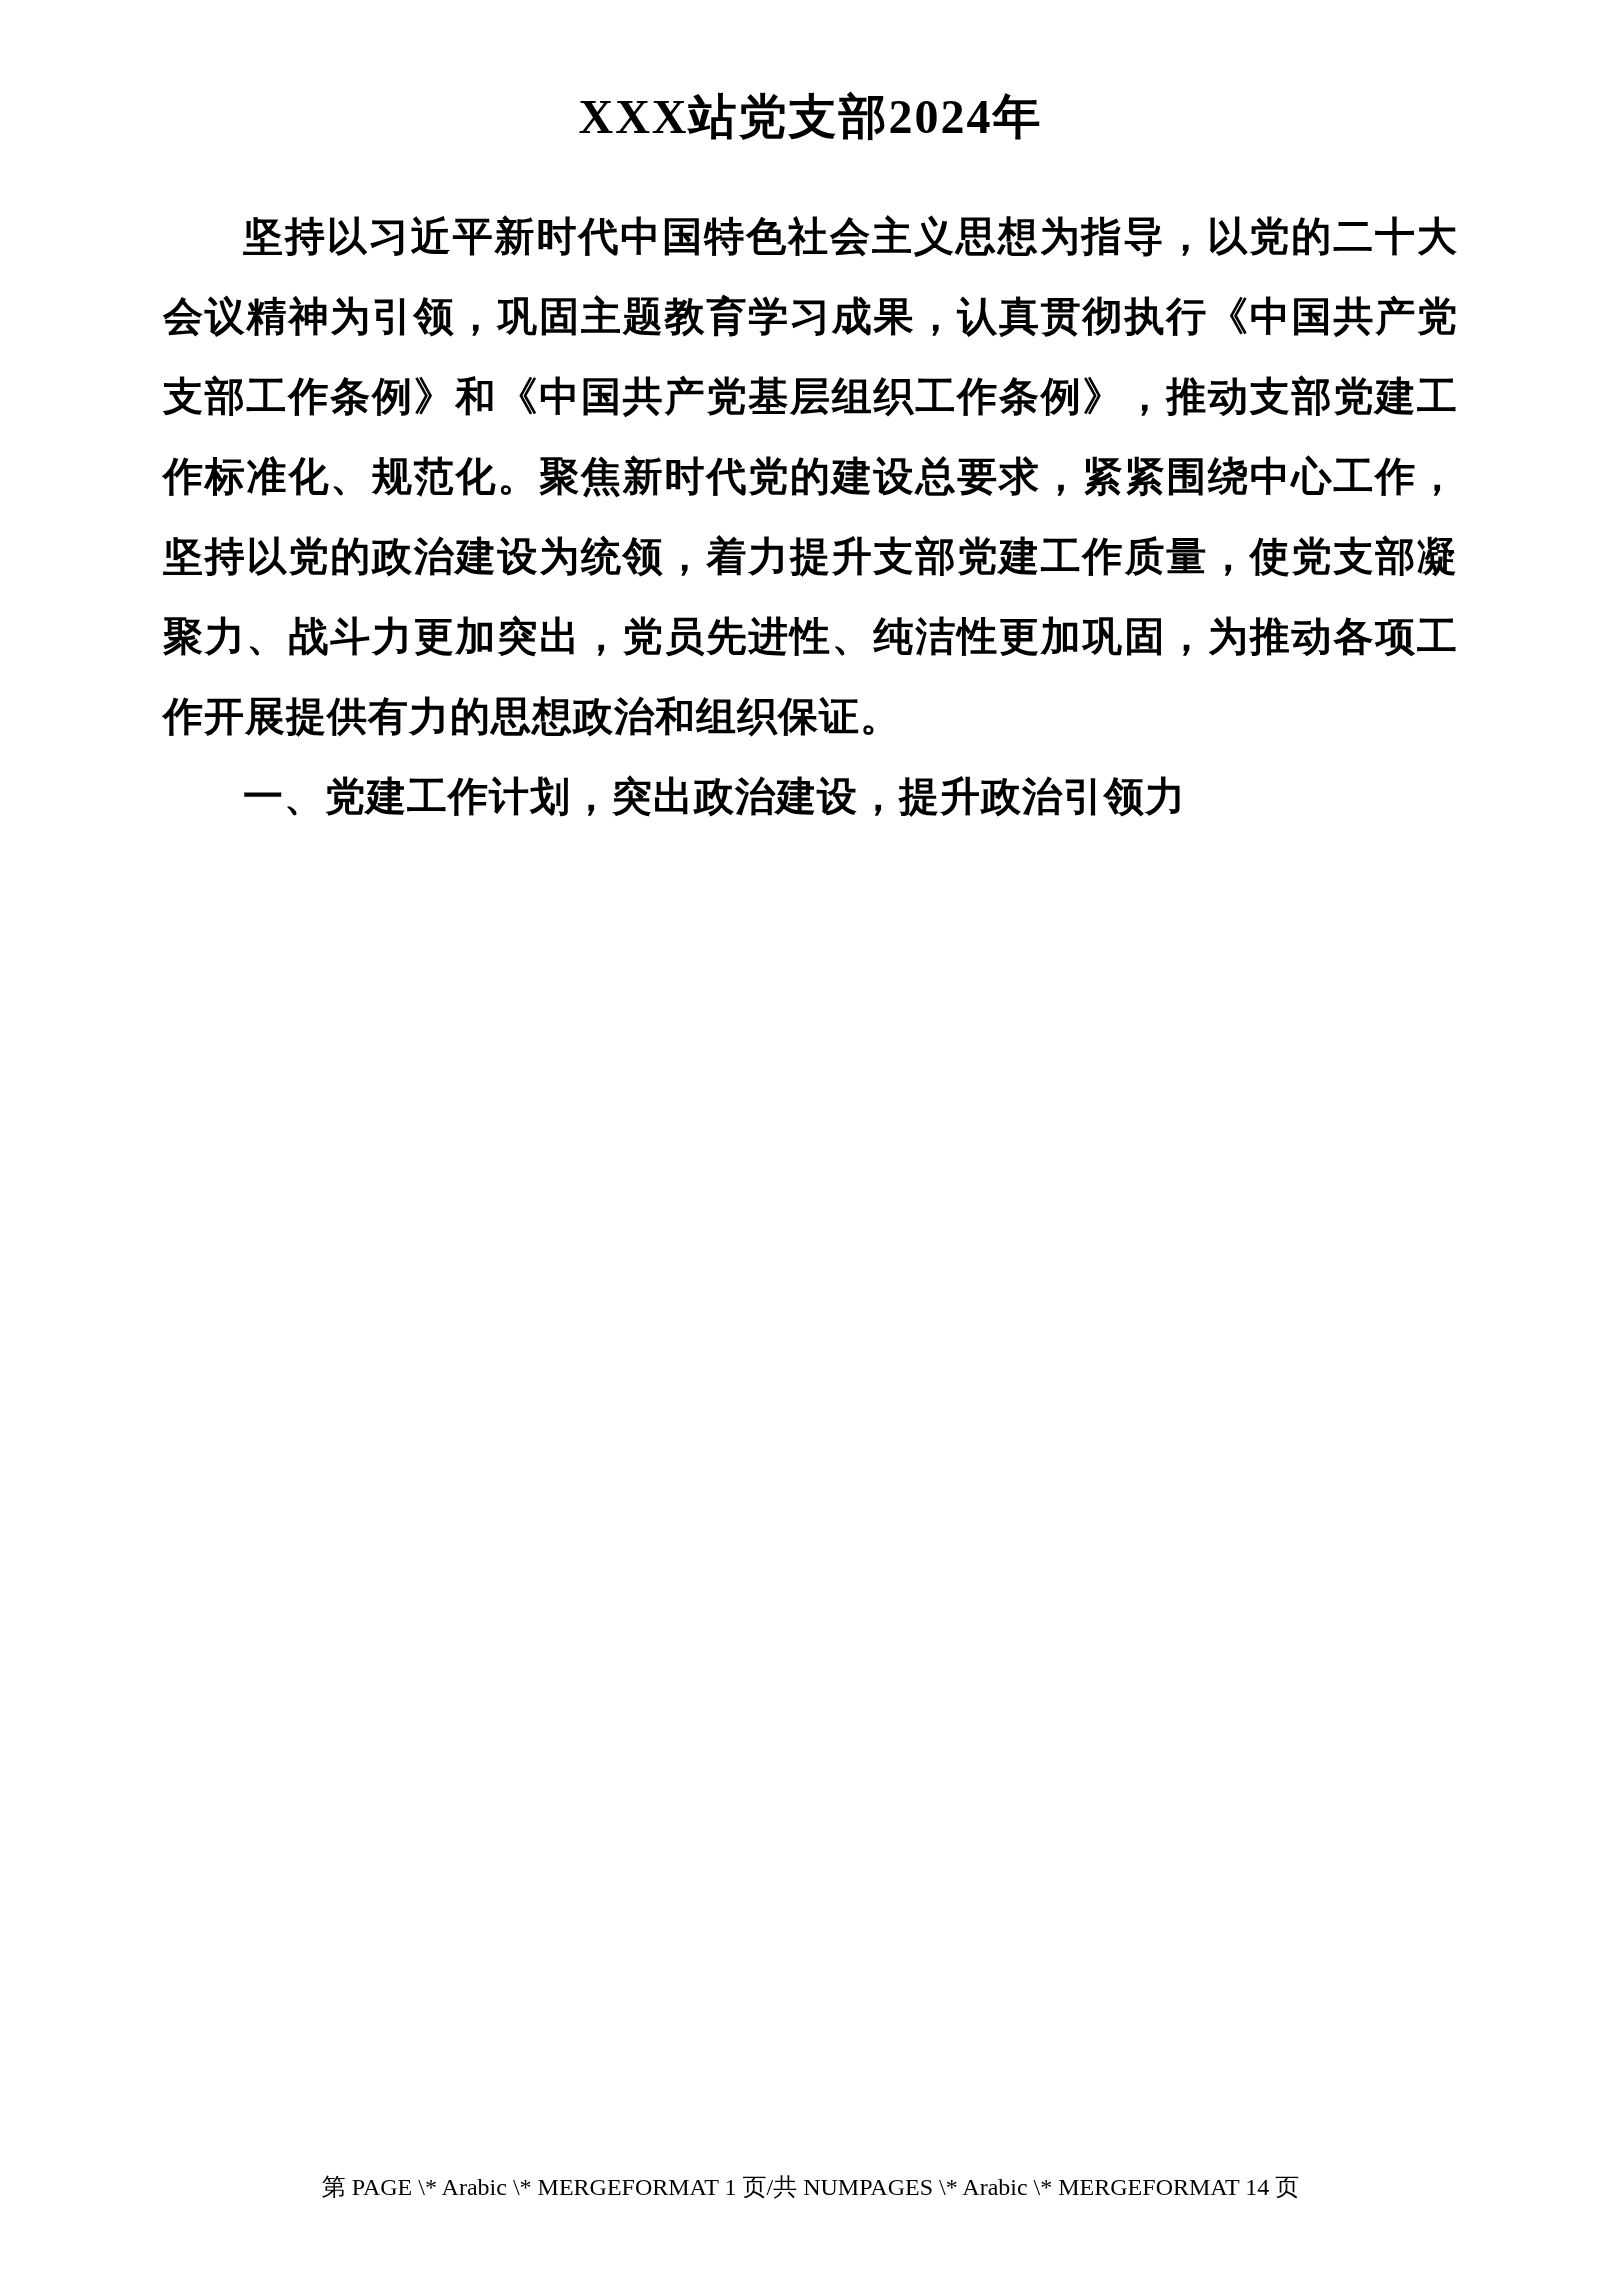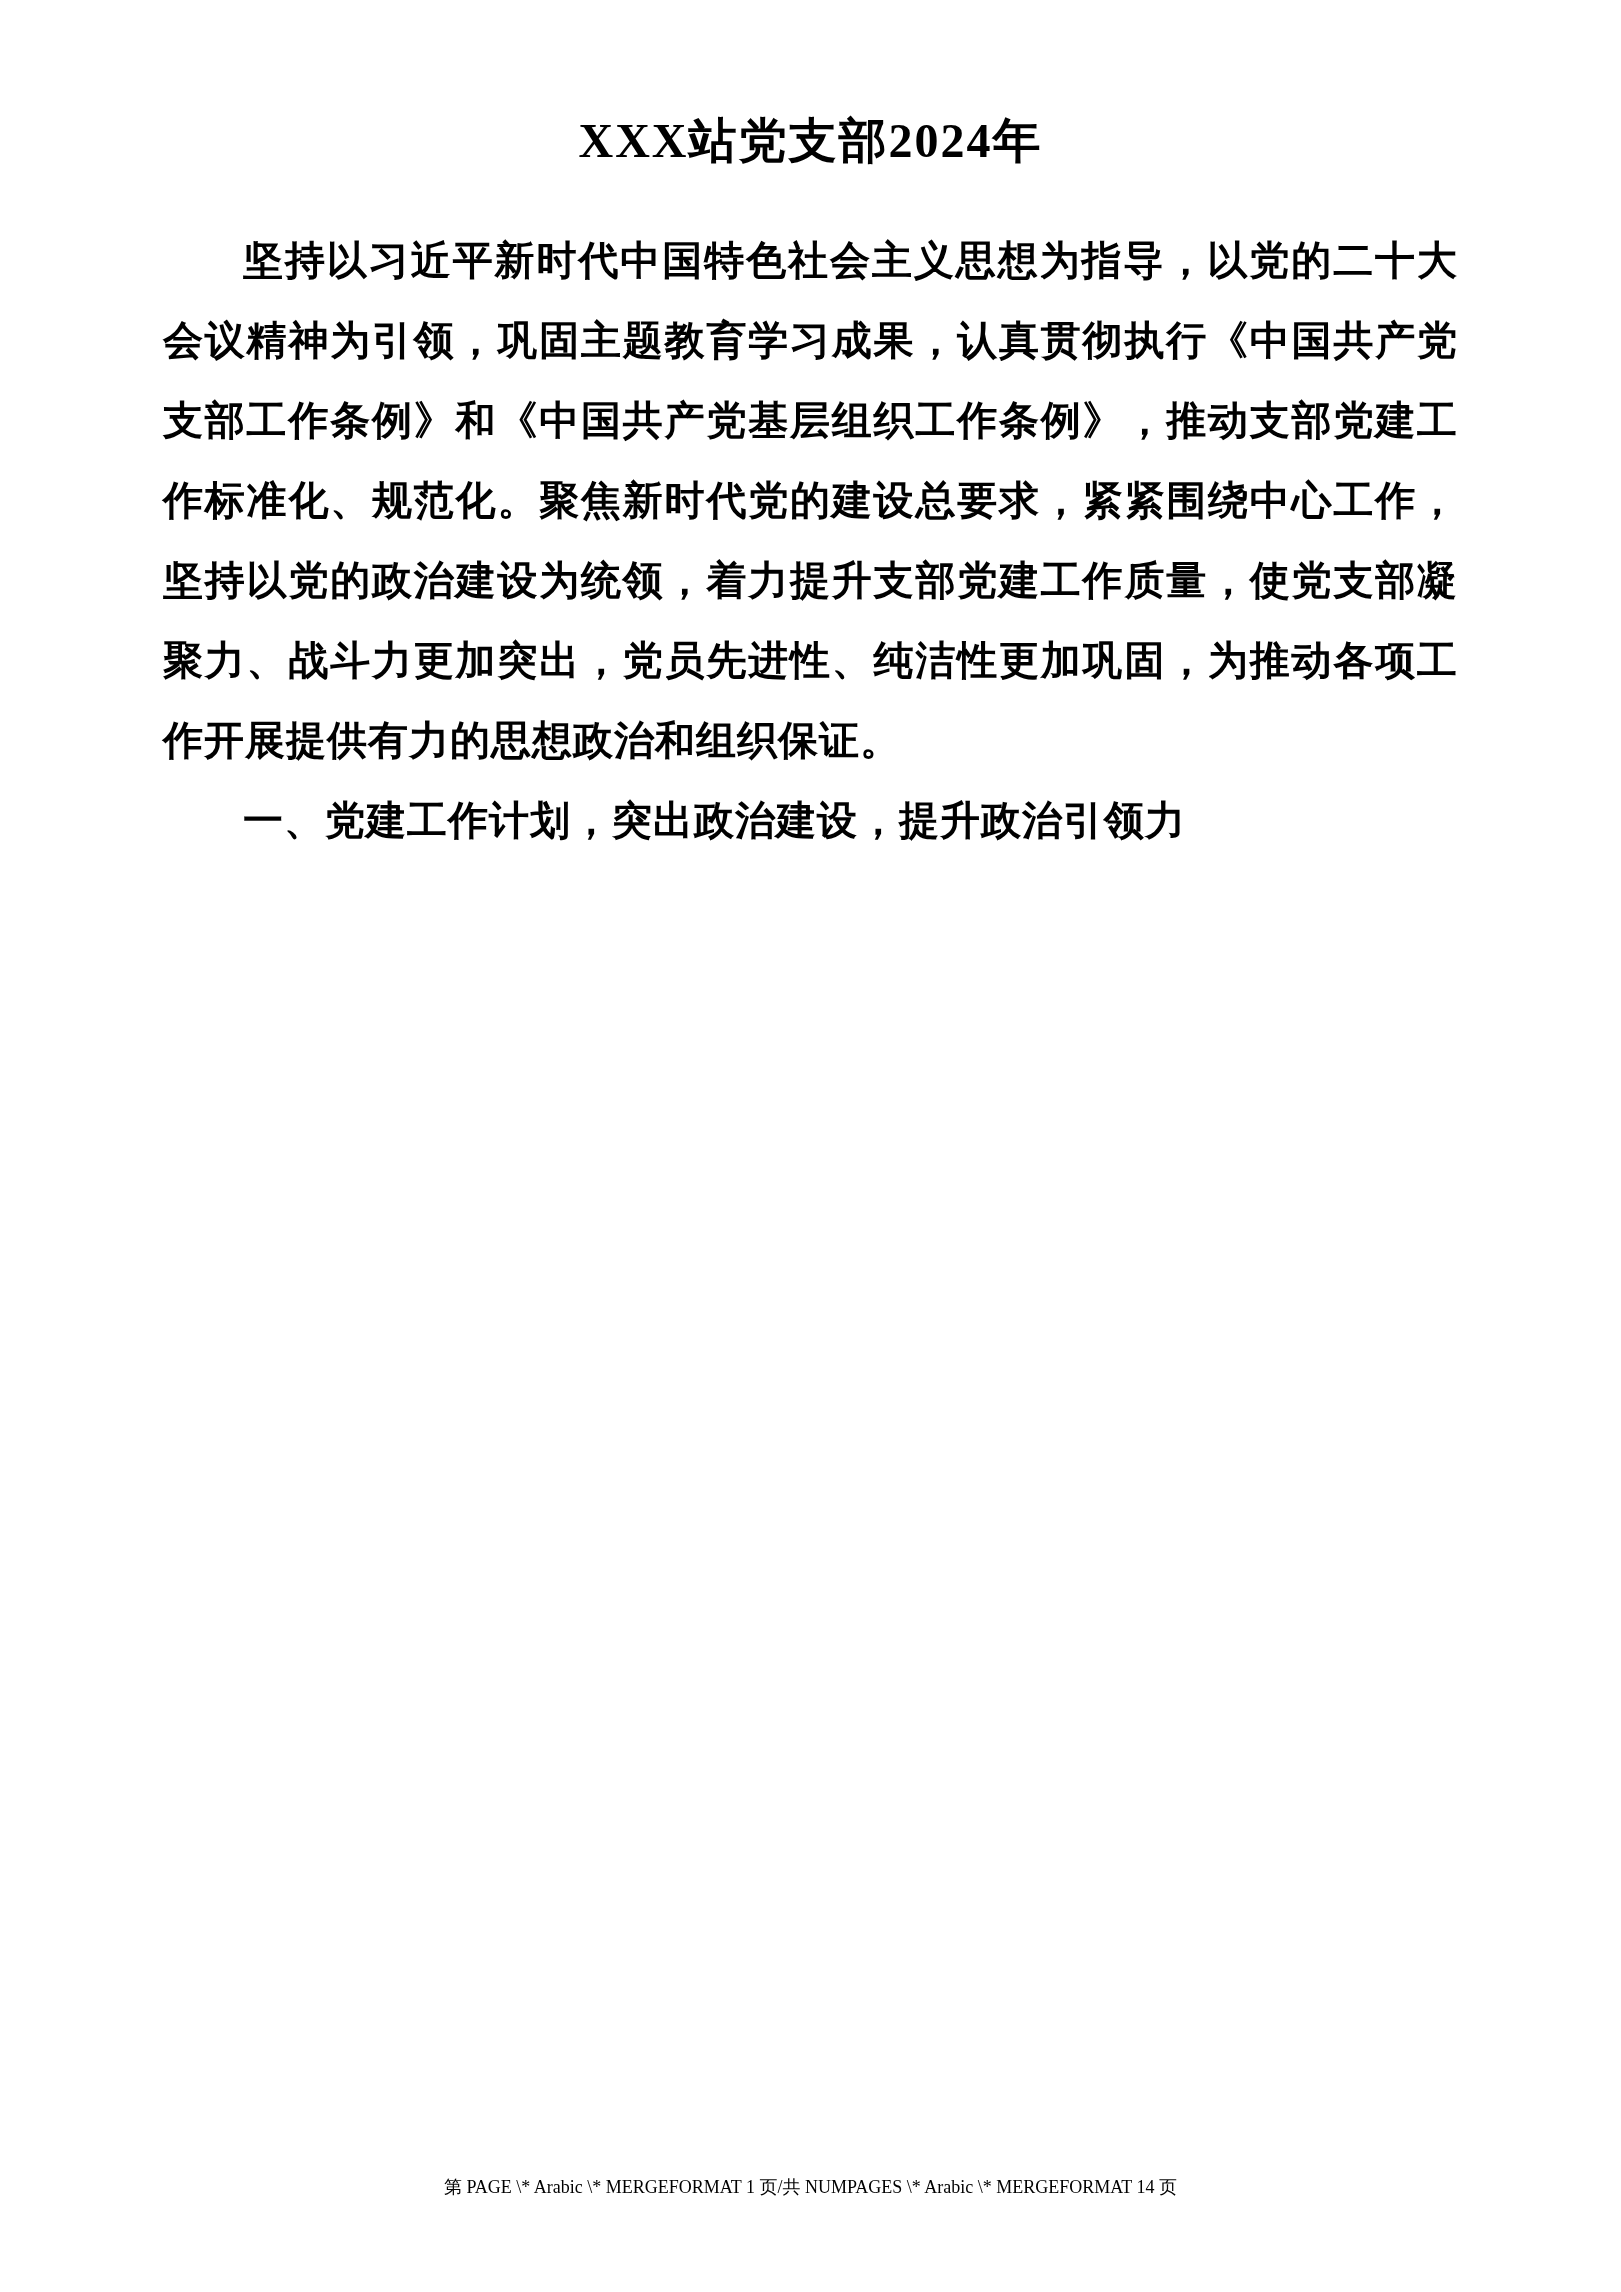--- a/index.html
+++ b/index.html
@@ -10,21 +10,21 @@
   .page {
     position: relative;
     width: 1621px;
     height: 2293px;
     background: #ffffff;
     color: #000000;
     overflow: hidden;
     font-family: "Liberation Sans", "DejaVu Sans", sans-serif;
   }
   .content {
-    padding: 108px 163px 0 163px;
+    padding: 84px 163px 0 163px;
   }
   .doc-title {
     margin: 0 0 47px 0;
     text-align: center;
     font-family: "Liberation Serif", "DejaVu Serif", serif;
     font-weight: 700;
     font-size: 48px;
     line-height: 65px;
     letter-spacing: 2px;
   }
@@ -43,21 +43,21 @@
   .para.heading {
     font-weight: 700;
   }
   .page-footer {
     position: absolute;
     left: 0;
     bottom: 90px;
     width: 100%;
     text-align: center;
     font-family: "Liberation Serif", "DejaVu Serif", serif;
-    font-size: 18px;
+    font-size: 24px;
     line-height: 31px;
     color: #000000;
   }
 </style>
 </head>
 <body>
 
 <div class="page">
   <div class="content">
 

